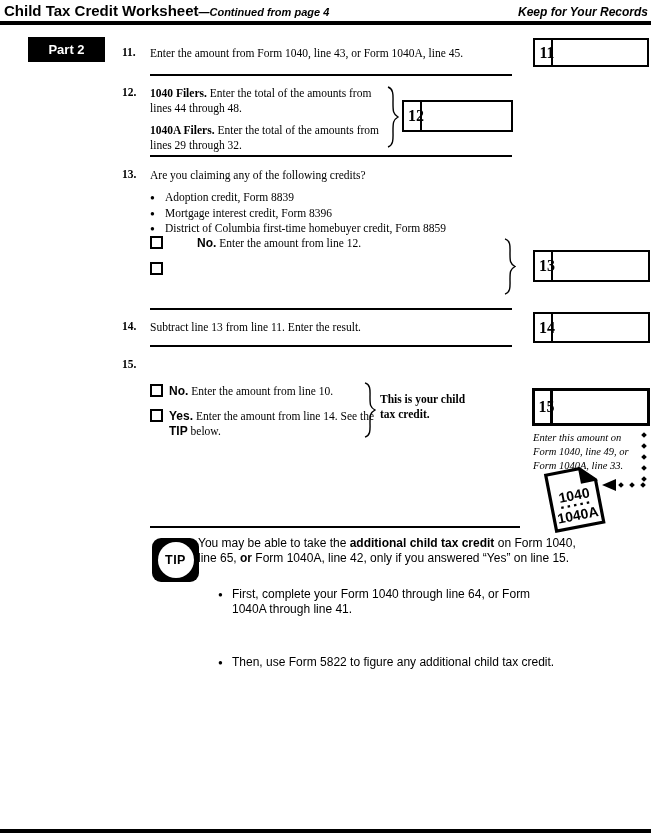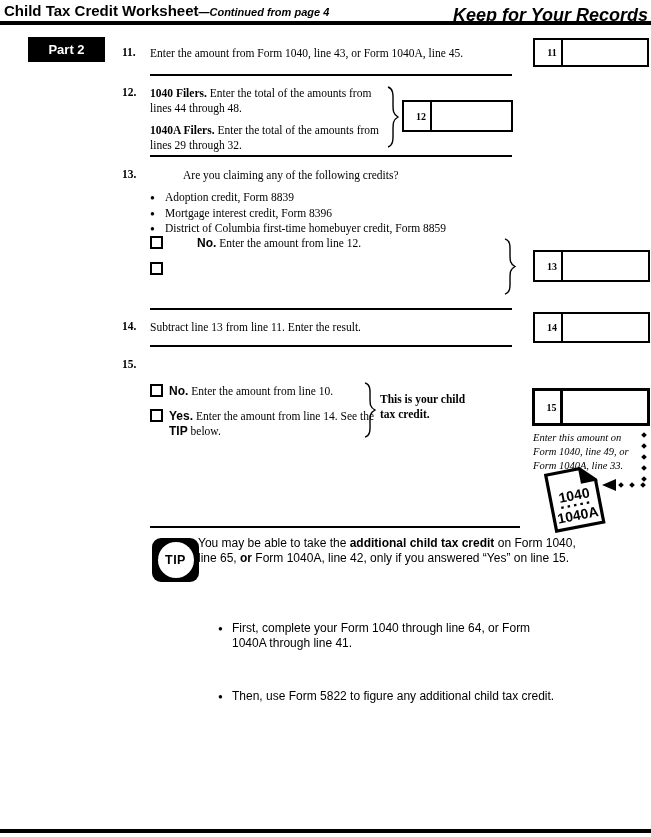--- a/index.html
+++ b/index.html
@@ -10,29 +10,29 @@
     overflow:hidden;
   }
   .abs { position:absolute; }
   .sans { font-family:"Liberation Sans", sans-serif; }
   .b { font-weight:bold; }
   .i { font-style:italic; }
   .rule { position:absolute; background:#000; }
   
   .hdr-title { left:4px; top:2px; font-size:15px; font-weight:bold; white-space:nowrap; }
   .hdr-cont { font-size:11px; font-style:italic; }
-  .hdr-records { right:3px; top:5px; font-size:18px; font-weight:bold; font-style:italic; }
+  .hdr-records { right:3px; top:5px; font-size:12px; font-weight:bold; font-style:italic; }
   .part-box { left:28px; top:37px; width:77px; height:25px; background:#000; color:#fff;
     display:flex; align-items:center; justify-content:center; font-size:13px; font-weight:bold; }
   
   .rownum { width:24px; font-weight:bold; }
   .rowtext { line-height:15px; }
   
   .amtbox { position:absolute; border:2px solid #000; background:#fff; display:flex; }
-  .amtbox .cell { width:28px; border-right:2px solid #000; font-weight:bold; font-size:10px;
+  .amtbox .cell { width:18px; border-right:2px solid #000; font-weight:bold; font-size:16px;
     display:flex; align-items:center; justify-content:center;padding-left:8px; }
   .amtbox .field { flex:1; }
   .amtbox.thick { border-width:3px; }
   .amtbox.thick .cell { border-right-width:3px; }
   
   .cb { position:absolute; width:13px; height:13px; border:2px solid #000; background:#fff; }
   .cblabel { font-family:"Liberation Sans", sans-serif; font-weight:bold; font-size:12px; }
   
   .bullet-row { position:relative; padding-left:15px; line-height:15.5px; }
   .bullet-row::before { content:"●"; position:absolute; left:0; top:0; font-size:8px; line-height:15.5px; }
@@ -81,21 +81,21 @@
   <svg class="brace" style="left:386px; top:86px;" width="13" height="62" viewBox="0 0 13 62">
     <path d="M2,1 C8,3 7,10 7,17 C7,25 7,28 12,31 C7,34 7,37 7,45 C7,52 8,59 2,61" fill="none" stroke="#000" stroke-width="1.4"></path>
   </svg>
   <div class="amtbox" style="left:402px; top:100px; width:111px; height:32px;">
     <div class="cell">12</div>
     <div class="field"></div>
   </div>
   <div class="rule" style="left:150px; top:155px; width:362px; height:2px;"></div>
 
   <div class="abs rownum" style="left:122px; top:168px;">13.</div>
-  <div class="abs rowtext" style="left:150px; top:168px; width:400px;margin-left:33px;">Are you claiming any of the following credits?</div>
+  <div class="abs rowtext" style="left:150px; top:168px; width:400px;">Are you claiming any of the following credits?</div>
   <div class="abs" style="left:150px; top:190px; width:400px;">
     <div class="bullet-row"><span>Adoption credit, Form 8839</span></div>
     <div class="bullet-row"><span>Mortgage interest credit, Form 8396</span></div>
     <div class="bullet-row"><span>District of Columbia first-time homebuyer credit, Form 8859</span></div>
   </div>
   <div class="cb" style="left:150px; top:236px;"></div>
   <div class="abs rowtext" style="left:169px; top:236px; width:330px;padding-left:28px;"><span class="cblabel">No.</span> <span>Enter the amount from line 12.</span></div>
   <div class="cb" style="left:150px; top:262px;"></div>
   <svg class="brace" style="left:503px; top:238px;" width="13" height="57" viewBox="0 0 13 62" preserveAspectRatio="none">
     <path d="M2,1 C8,3 7,10 7,17 C7,25 7,28 12,31 C7,34 7,37 7,45 C7,52 8,59 2,61" fill="none" stroke="#000" stroke-width="1.4"></path>
@@ -149,18 +149,18 @@
       <text x="27" y="33" text-anchor="middle" font-family="Liberation Sans, sans-serif" font-weight="bold" font-size="14" fill="#000">1040</text>
       <text x="27" y="53" text-anchor="middle" font-family="Liberation Sans, sans-serif" font-weight="bold" font-size="14" fill="#000">1040A</text>
     </svg>
   </div>
 
   <div class="rule" style="left:150px; top:526px; width:370px; height:2px;"></div>
   <div class="abs tip-icon">
     <div class="circ">TIP</div>
   </div>
   <div class="abs sans" style="left:198px; top:536px; width:382px; font-size:12px; line-height:14.5px;"><span>You may be able to take the </span><span class="b">additional child tax credit</span><span> on Form 1040, line 65, </span><span class="b">or</span><span> Form 1040A, line 42, only if you answered “Yes” on line 15.</span></div>
-  <div class="abs tip-bullet" style="left:218px; top:587px; width:325px;margin-top:34px;"><span>First, complete your Form 1040 through line 64, or Form 1040A through line 41.</span></div>
+  <div class="abs tip-bullet" style="left:218px; top:587px; width:325px;"><span>First, complete your Form 1040 through line 64, or Form 1040A through line 41.</span></div>
   <div class="abs tip-bullet" style="left:218px; top:626px; width:400px;"><span>Then, use Form 5822 to figure any additional child tax credit.</span></div>
 
   <div class="rule" style="left:0; top:829px; width:651px; height:4px;"></div>
 
 </div>
 
 </body></html>

